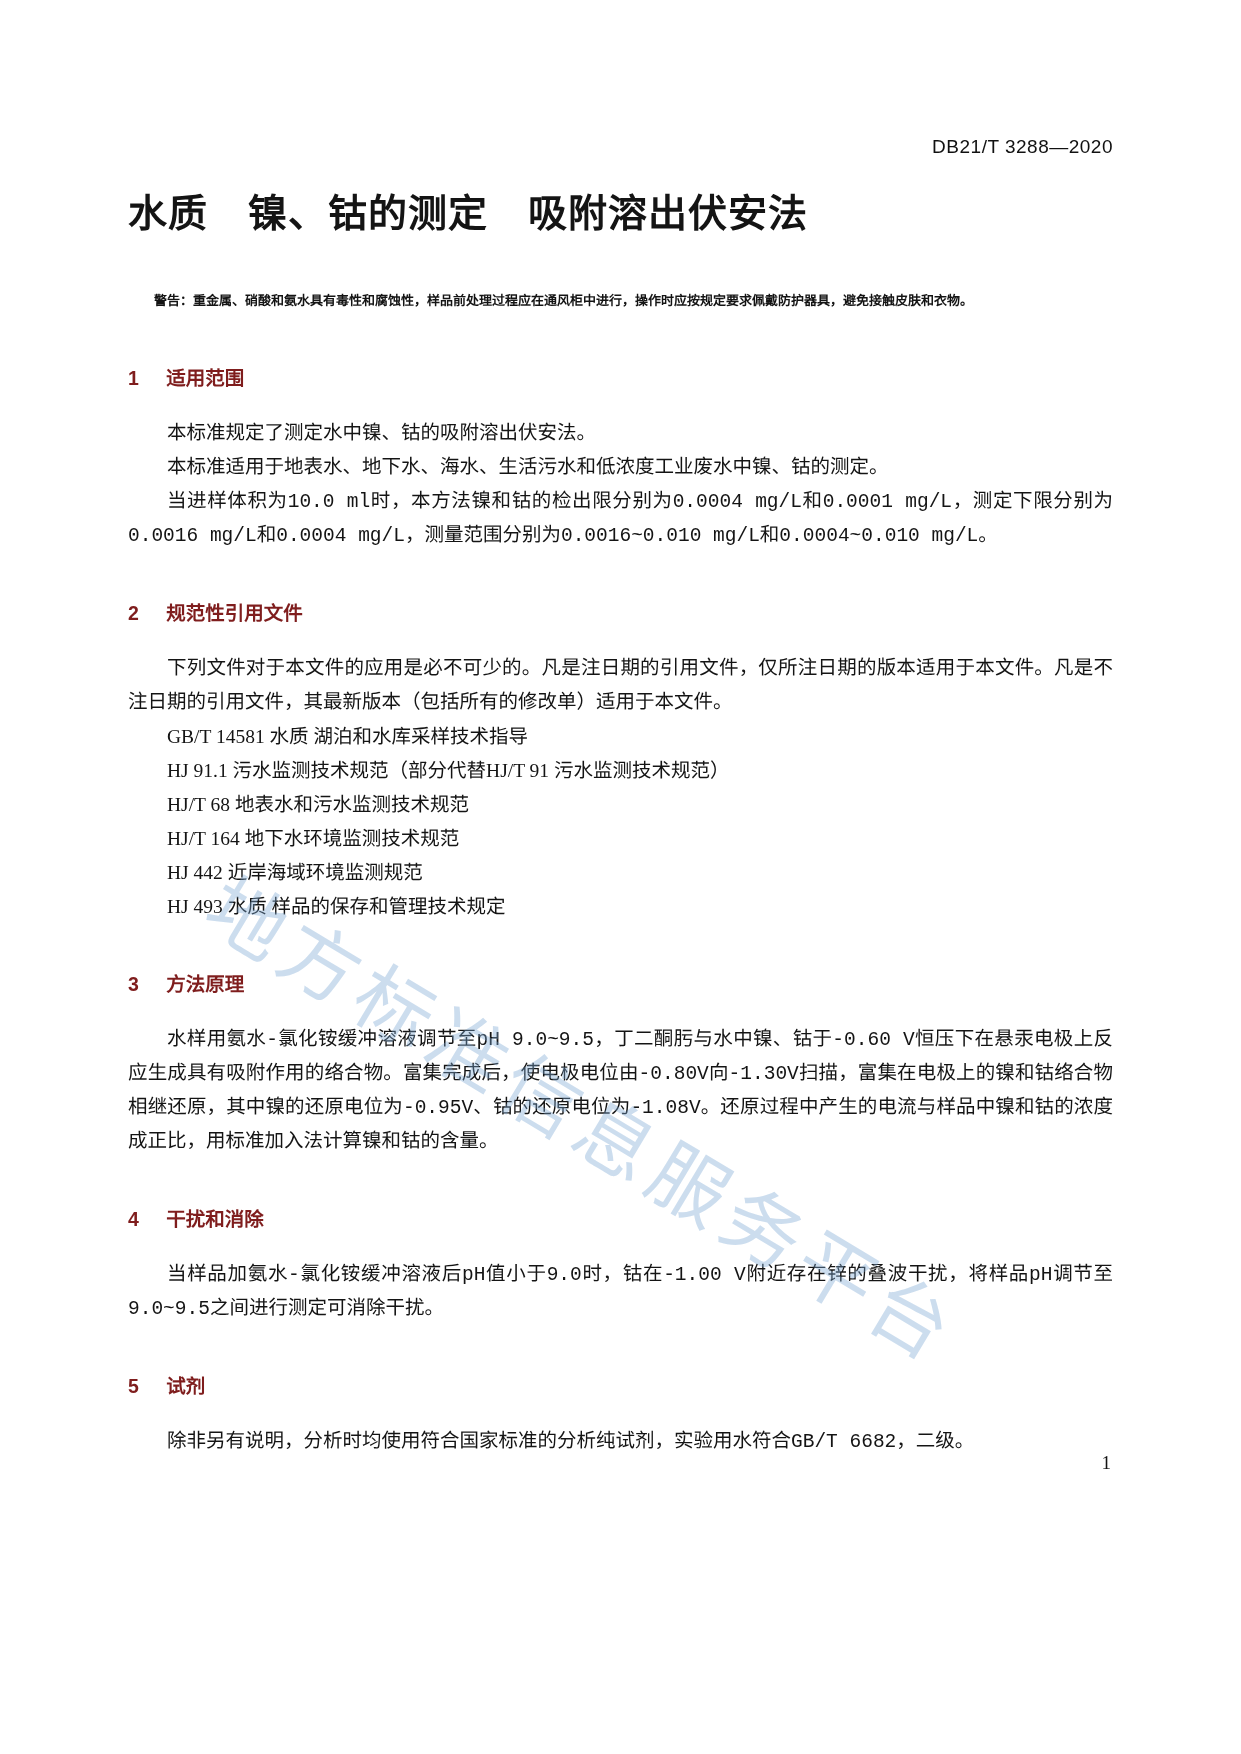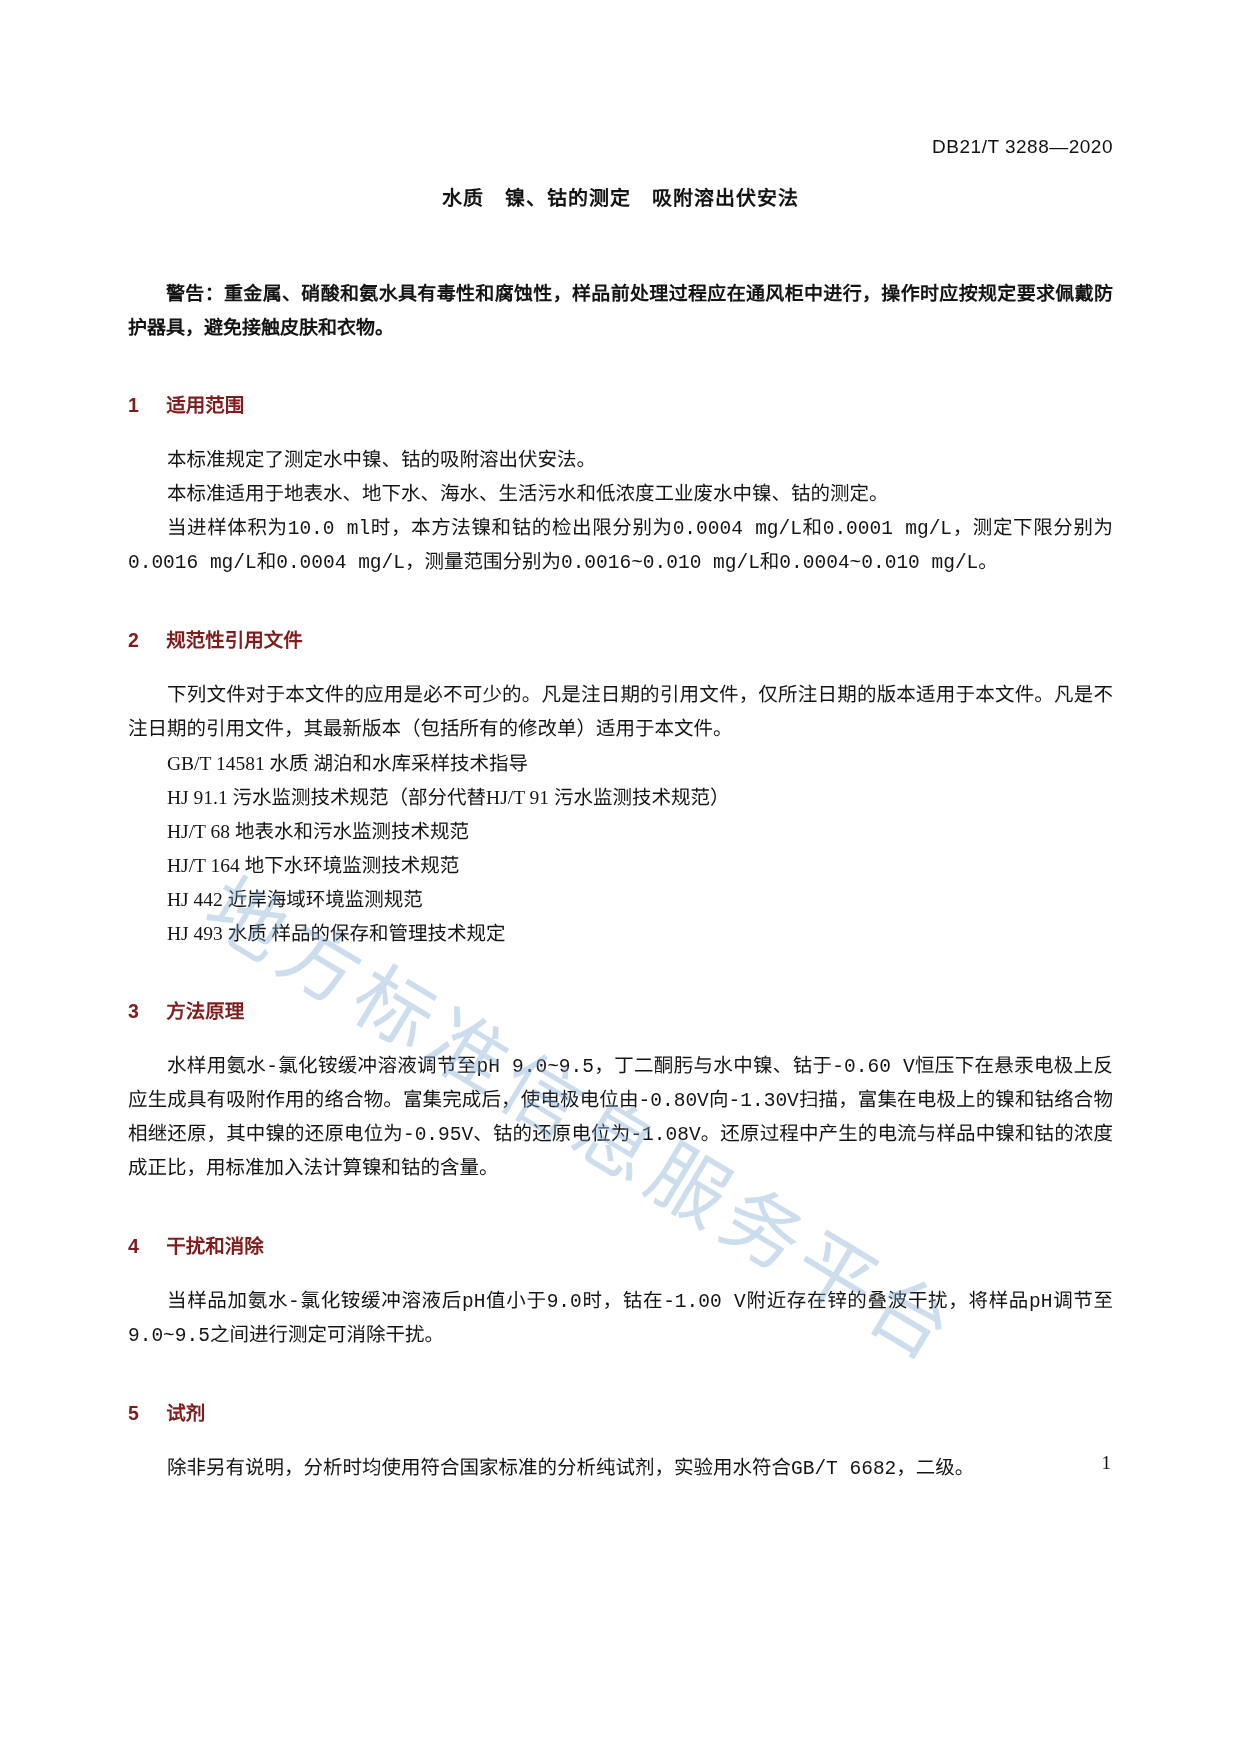--- a/index.html
+++ b/index.html
@@ -17,32 +17,31 @@
     overflow: hidden;
   }
   .doc-code {
     text-align: right;
     font-family: "Liberation Sans", "DejaVu Sans", sans-serif;
     font-size: 19px;
     letter-spacing: 0.5px;
     color: #111;
   }
   .title {
-    text-align: center;
     font-family: "Liberation Sans", "DejaVu Sans", sans-serif;
-    font-size: 20px;
+    font-size: 39px;
     font-weight: bold;
     letter-spacing: 1px;
     margin-top: 24px;
-    margin-bottom: 66px;
+    margin-bottom: 46px;
   }
   .warning {
     font-family: "Liberation Sans", "DejaVu Sans", sans-serif;
     font-weight: bold;
-    font-size: 19px;
+    font-size: 13px;
     line-height: 34px;
     text-indent: 2em;
     text-align: justify;
   }
   .sec-heading {
     font-family: "Liberation Sans", "DejaVu Sans", sans-serif;
     font-size: 19.5px;
     font-weight: bold;
     margin-top: 44px;
     margin-bottom: 26px;

